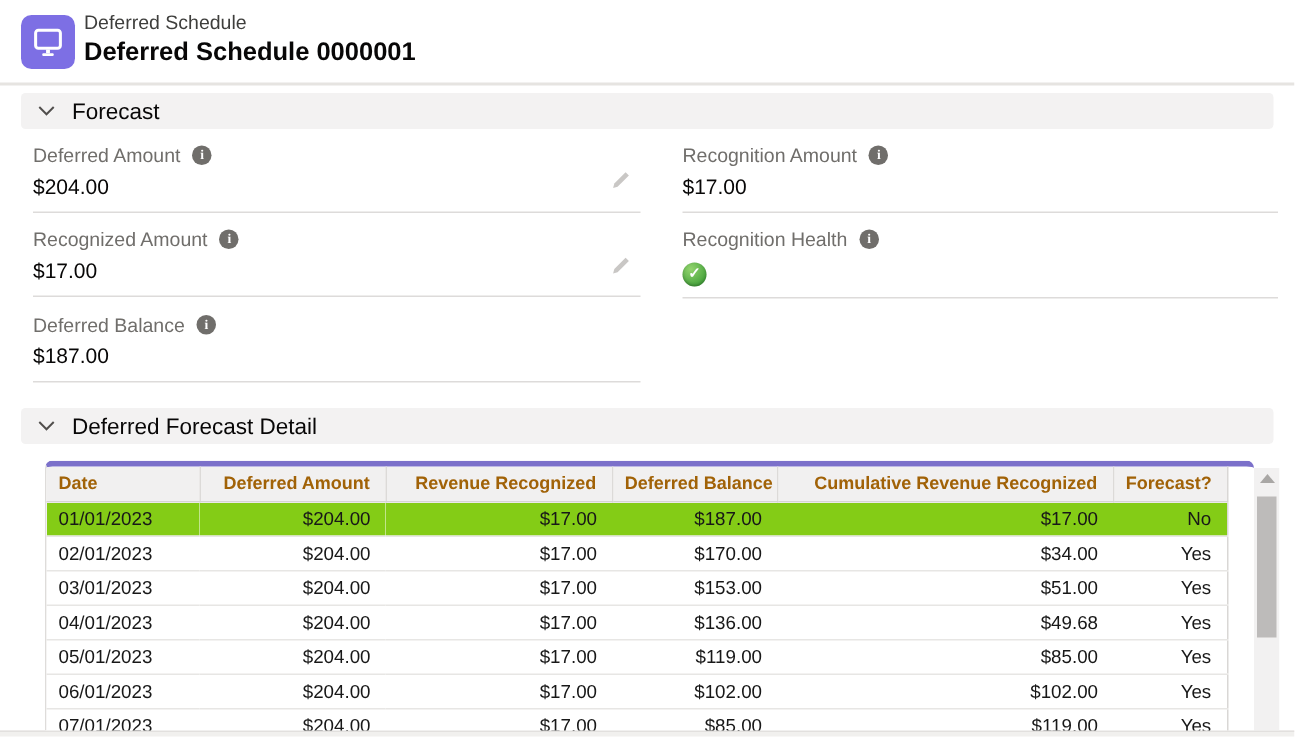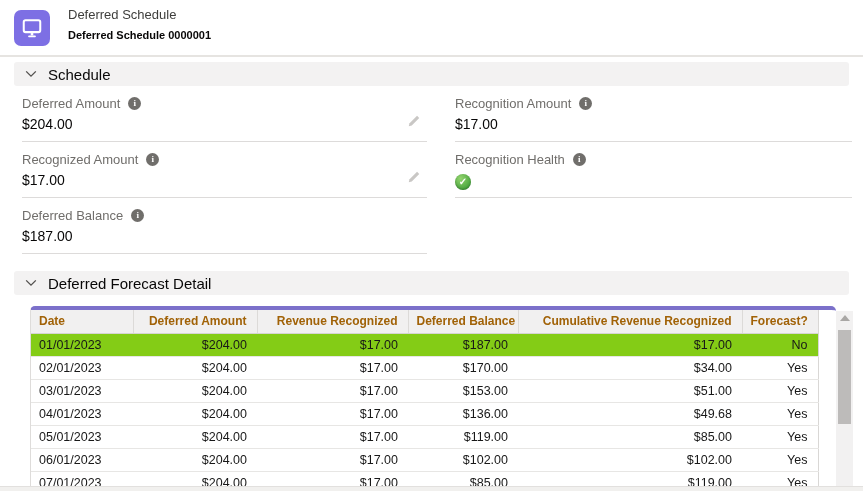--- a/index.html
+++ b/index.html
@@ -5,23 +5,23 @@
   * { margin:0; padding:0; box-sizing:border-box; }
   html,body { width:863px; height:491px; overflow:hidden; background:#fff;
               font-family:"Liberation Sans", sans-serif; color:#080707; }
 
   
   .page-header { position:relative; height:57px; background:#fff;
                  border-bottom:2px solid #e6e4e1; }
   .record-icon { position:absolute; left:14px; top:10px; width:36px; height:36px;
                  border-radius:7px; background:#7d6fe4; display:flex;
                  align-items:center; justify-content:center; }
-  .header-text { position:absolute; left:68px; top:7px; }
+  .header-text { position:absolute; left:56px; top:7px; }
   .object-label { font-size:13px; color:#3e3e3c; line-height:16px; }
-  .record-title { font-size:11px; font-weight:bold; color:#080707; line-height:24px; }
+  .record-title { font-size:17px; font-weight:bold; color:#080707; line-height:24px; }
 
   
   .section-bar { height:24px; margin:5px 14px 0 14px; background:#f3f2f2;
                  border-radius:3px; display:flex; align-items:center;
                  padding-left:10px; cursor:pointer; }
   .section-bar.second { margin-top:17px; }
   .section-title { font-size:15px; color:#080707; margin-left:10px; }
   .chevron { display:inline-flex; }
 
   
@@ -93,21 +93,21 @@
     <div class="record-title">Deferred Schedule 0000001</div>
   </div>
 </div>
 
 <div class="section-bar">
   <span class="chevron">
     <svg width="14" height="14" viewBox="0 0 16 16">
       <path d="M2.5 5l5.5 5.5L13.5 5" fill="none" stroke="#514f4d" stroke-width="1.5"></path>
     </svg>
   </span>
-  <span class="section-title">Schedule</span>
+  <span class="section-title">Forecast</span>
 </div>
 
 <div class="field-grid">
   <div class="field">
     <div class="f-label-row">
       <span class="f-label">Deferred Amount</span>
       <span class="info-icon">i</span>
     </div>
     <div class="f-value">$204.00</div>
 

